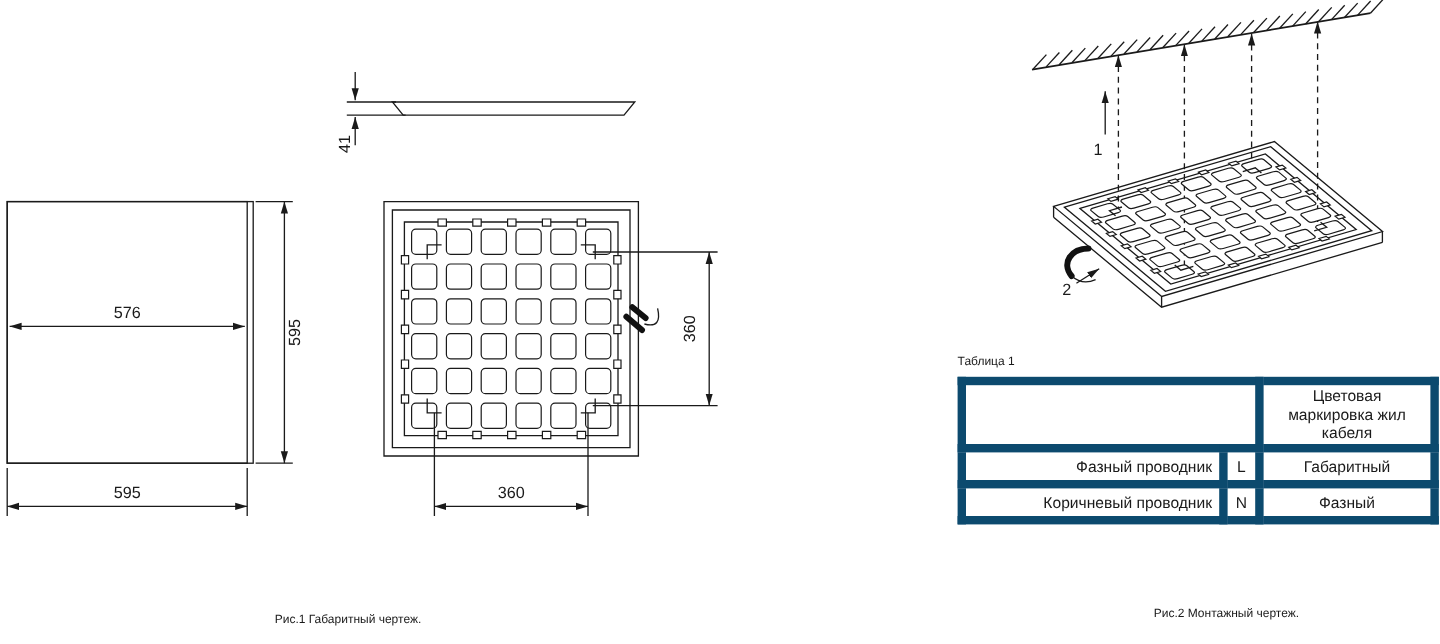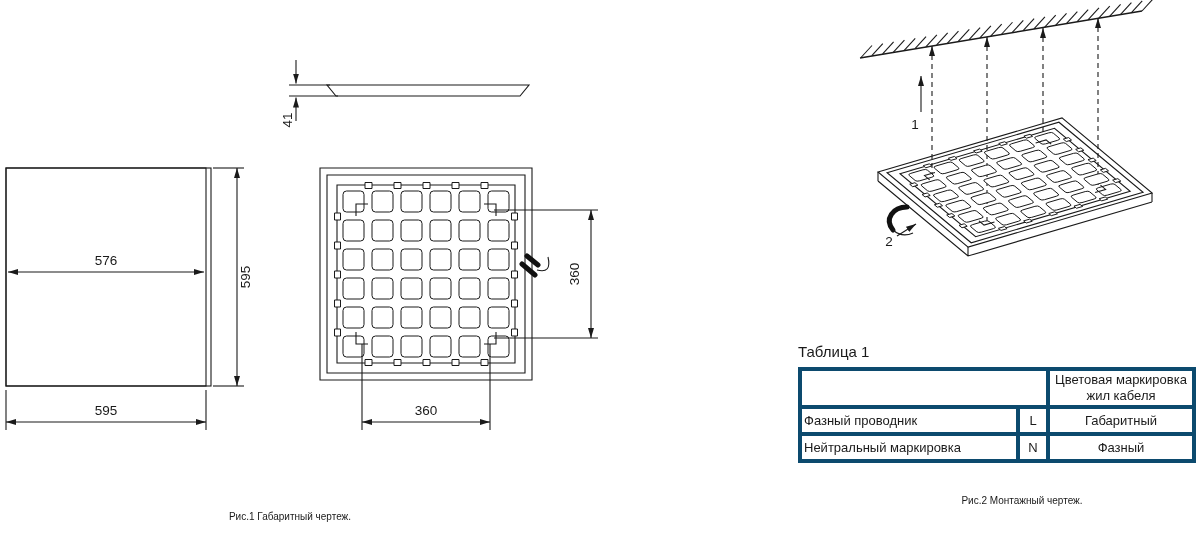--- a/index.html
+++ b/index.html
@@ -12,25 +12,25 @@
   svg .cell rect{fill:#fff;stroke-width:1;}
   svg .dash{stroke-dasharray:5 4;}
   svg .blob{stroke:#111;stroke-width:5;stroke-linecap:round;}
   svg .thin{stroke-width:1.4;}
   svg text{fill:var(--ink);stroke:none;font-size:13.5px;font-family:"Liberation Sans",sans-serif;}
   #arr path{fill:var(--ink);stroke:none;}
   .panelface rect,.panelface path{vector-effect:non-scaling-stroke;}
 
   .caption{position:absolute;width:224px;text-align:center;font-size:10px;}
   .tablewrap{position:absolute;left:798px;top:296px;width:394px;}
-  .tabletitle{font-size:15px;margin-bottom:7px;margin-top:47px;}
+  .tabletitle{font-size:10px;margin-bottom:7px;}
   table{border-collapse:collapse;width:100%;table-layout:fixed;font-size:13px;color:var(--ink);}
-  td{border:4px solid #0c4a6e;overflow:hidden;}
+  td{border:7px solid #0c4a6e;overflow:hidden;}
   td.chead{height:32px;text-align:center;vertical-align:middle;line-height:1.2;padding:1px 4px;}
-  td.c1{padding:1px 6px 1px 2px;height:21px;white-space:nowrap;}
+  td.c1{text-align:right;padding:1px 6px 1px 2px;height:21px;white-space:nowrap;}
   td.c2{text-align:center;}
   td.c3{text-align:center;}
 </style>
 </head>
 <body>
 
 <div id="stage">
 
   <svg width="1200" height="537" viewBox="0 0 1200 537">
     <defs>
@@ -248,24 +248,24 @@
         <tr>
           <td colspan="2"></td>
           <td class="chead">Цветовая маркировка жил кабеля</td>
         </tr>
         <tr>
           <td class="c1">Фазный проводник</td>
           <td class="c2">L</td>
           <td class="c3">Габаритный</td>
         </tr>
         <tr>
-          <td class="c1">Нейтральный маркировка</td>
+          <td class="c1">Коричневый проводник</td>
           <td class="c2">N</td>
           <td class="c3">Фазный</td>
         </tr>
       </tbody>
     </table>
   </div>
 
   <div class="caption" style="left:178px;top:511px">Рис.1 Габаритный чертеж.</div>
-  <div class="caption" style="left:910px;top:495px">Рис.2 Монтажный чертеж.</div>
+  <div class="caption" style="left:910px;top:506px">Рис.2 Монтажный чертеж.</div>
 
 </div>
 
 </body></html>

